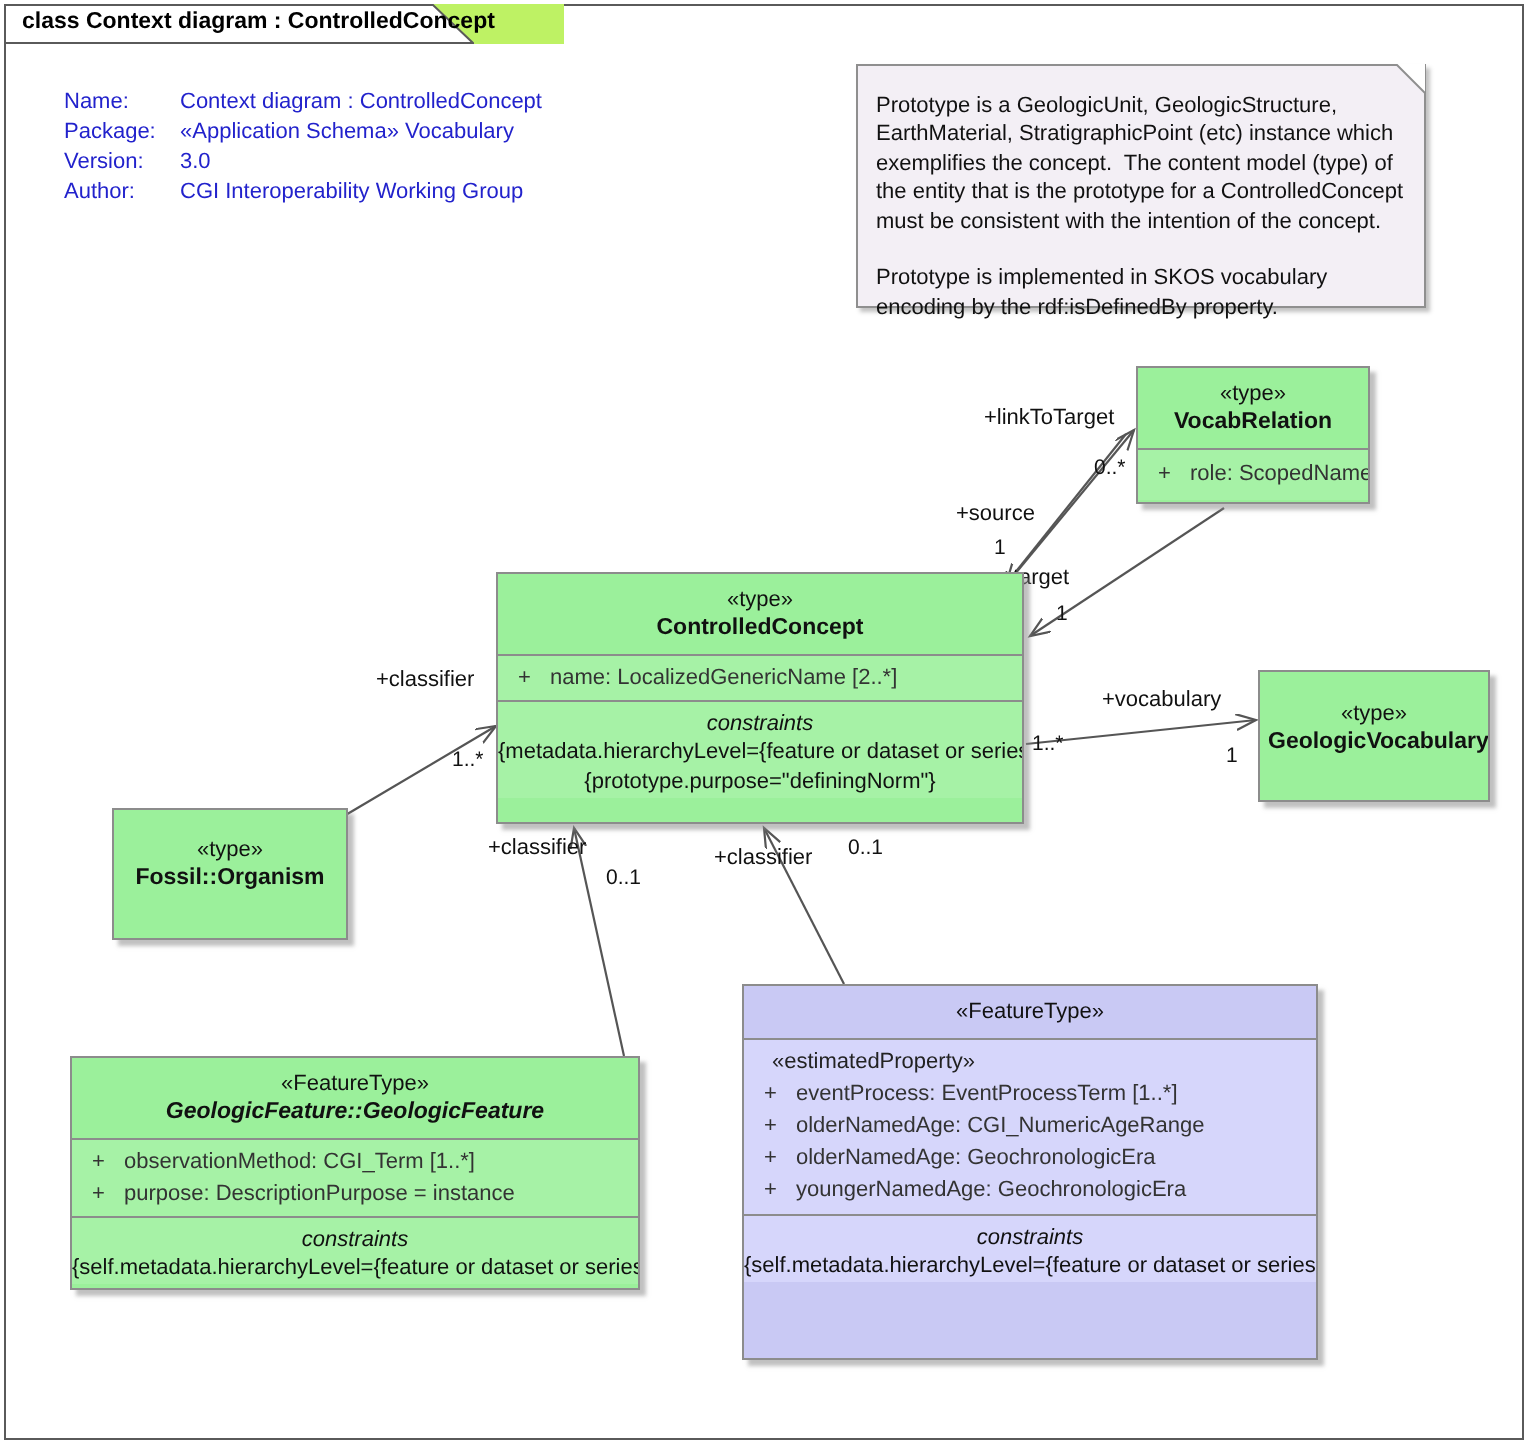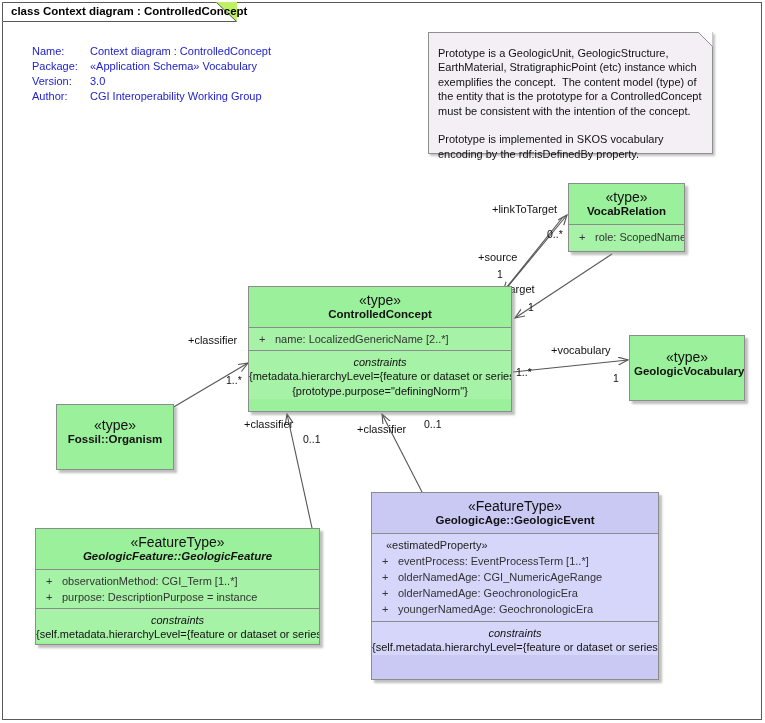--- a/index.html
+++ b/index.html
@@ -23,21 +23,21 @@
     width: 760px; height: 718px;
     border: 1px solid #5a5a5a;
     box-sizing: border-box;
     pointer-events: none;
   }
   
   #frame-tab {
     position: absolute;
     left: 2px; top: 2px;
     height: 20px;
-    width: 235px;
+    width: 280px;
     background: #bef264;
     box-sizing: border-box;
   }
   #frame-tab .tab-shape {
     position: absolute;
     left: 0; top: 0;
     width: 235px; height: 20px;
   }
   #frame-tab .tab-label {
     position: absolute;
@@ -103,21 +103,21 @@
   .umlbox.green .compartment { background: #a6f2a6; }
   .umlbox.blue { background: #c9c9f4; }
   .umlbox.blue .compartment { background: #d6d6fb; }
 
   .umlbox .header {
     text-align: center;
     padding: 6px 4px 6px 4px;
     line-height: 14px;
   }
   .umlbox .stereo {
-    font-size: 14px;
+    font-size: 11px;
     color: #111111;
     display: block;
   }
   .umlbox .cname {
     font-size: 11.5px;
     font-weight: bold;
     color: #111111;
     display: block;
   }
   .umlbox .cname.italic { font-style: italic; }
@@ -321,21 +321,20 @@
     </div>
     <div class="compartment" style="padding:4px 0 0 0;">
       <div class="constraint-title">constraints</div>
       <div class="constraint-line">{self.metadata.hierarchyLevel={feature or dataset or series}}</div>
     </div>
   </div>
 
   <div class="umlbox blue" style="left:371px; top:492px; width:288px; height:188px;">
     <div class="header">
       <span class="stereo">«FeatureType»</span>
-      <span class="cname">GeologicAge::GeologicEvent</span>
     </div>
     <div class="compartment" style="padding:3px 0 4px 0;">
       <div class="stereo-line">«estimatedProperty»</div>
       <div class="attr"><span class="vis">+</span><span>eventProcess: EventProcessTerm [1..*]</span></div>
       <div class="attr"><span class="vis">+</span><span>olderNamedAge: CGI_NumericAgeRange</span></div>
       <div class="attr"><span class="vis">+</span><span>olderNamedAge: GeochronologicEra</span></div>
       <div class="attr"><span class="vis">+</span><span>youngerNamedAge: GeochronologicEra</span></div>
     </div>
     <div class="compartment" style="padding:4px 0 0 0;">
       <div class="constraint-title">constraints</div>

